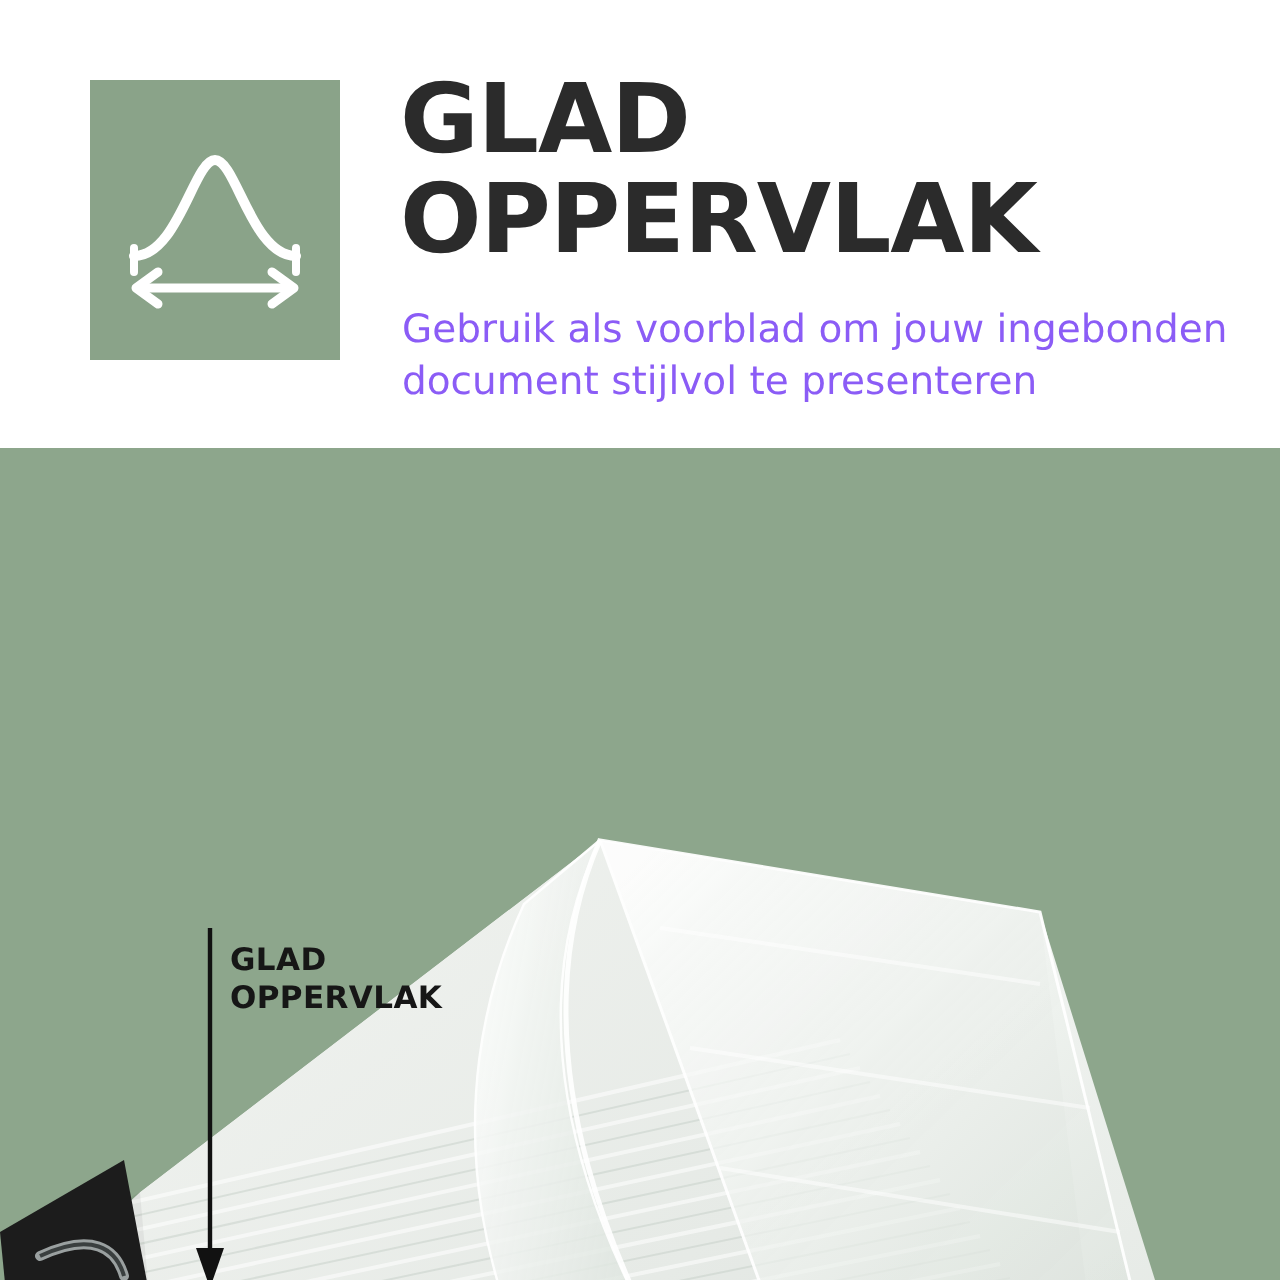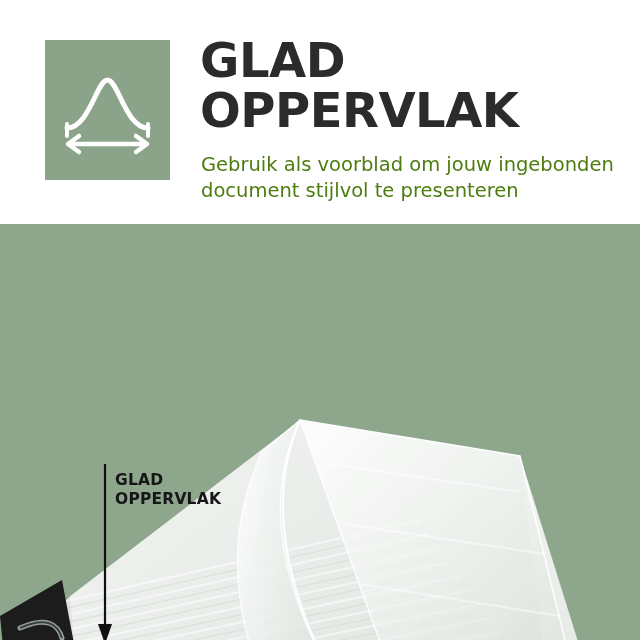--- a/index.html
+++ b/index.html
@@ -56,21 +56,21 @@
     color: #2b2b2b;
     font-family: "DejaVu Sans", sans-serif;
   }
   .header-sub {
     position: absolute;
     left: 201px;
     top: 152px;
     width: 420px;
     font-size: 19.5px;
     line-height: 1.35;
-    color: #4d7c0f;
+    color: #8b5cf6;
     font-family: "DejaVu Sans", sans-serif;
   }
 
   
   .photo {
     position: absolute;
     left: 0;
     top: 224px;
     width: 640px;
     height: 416px;

